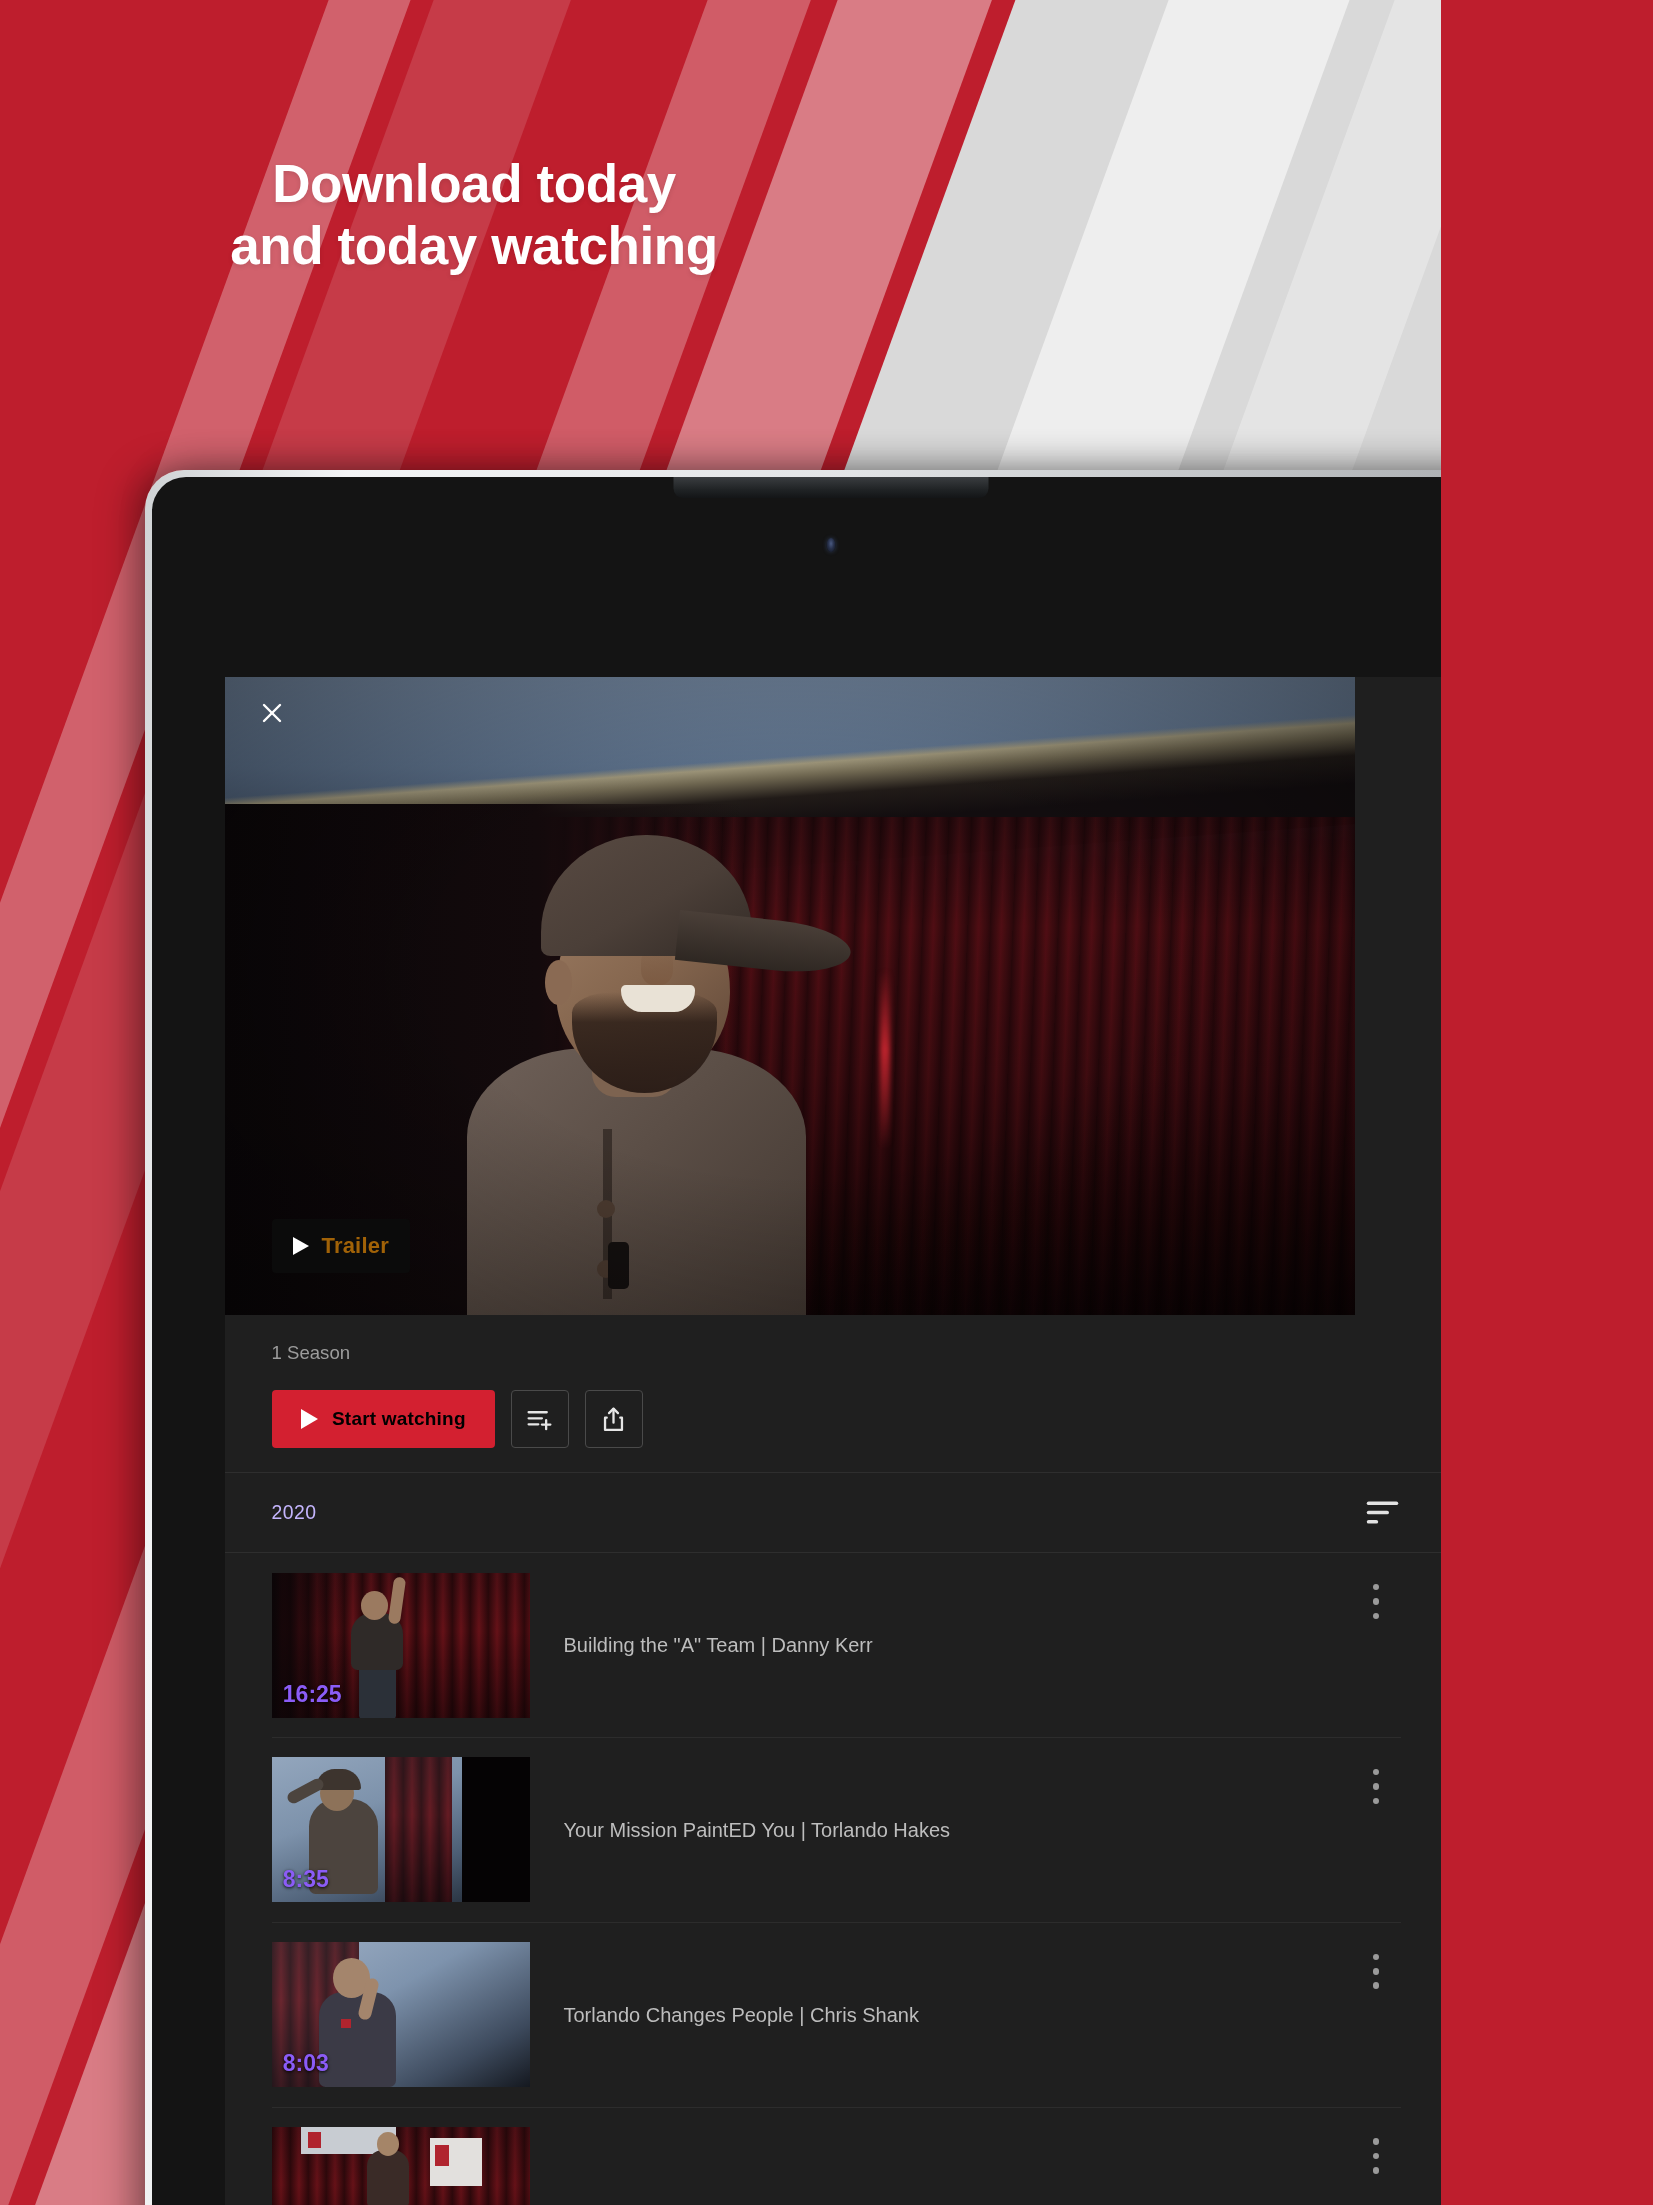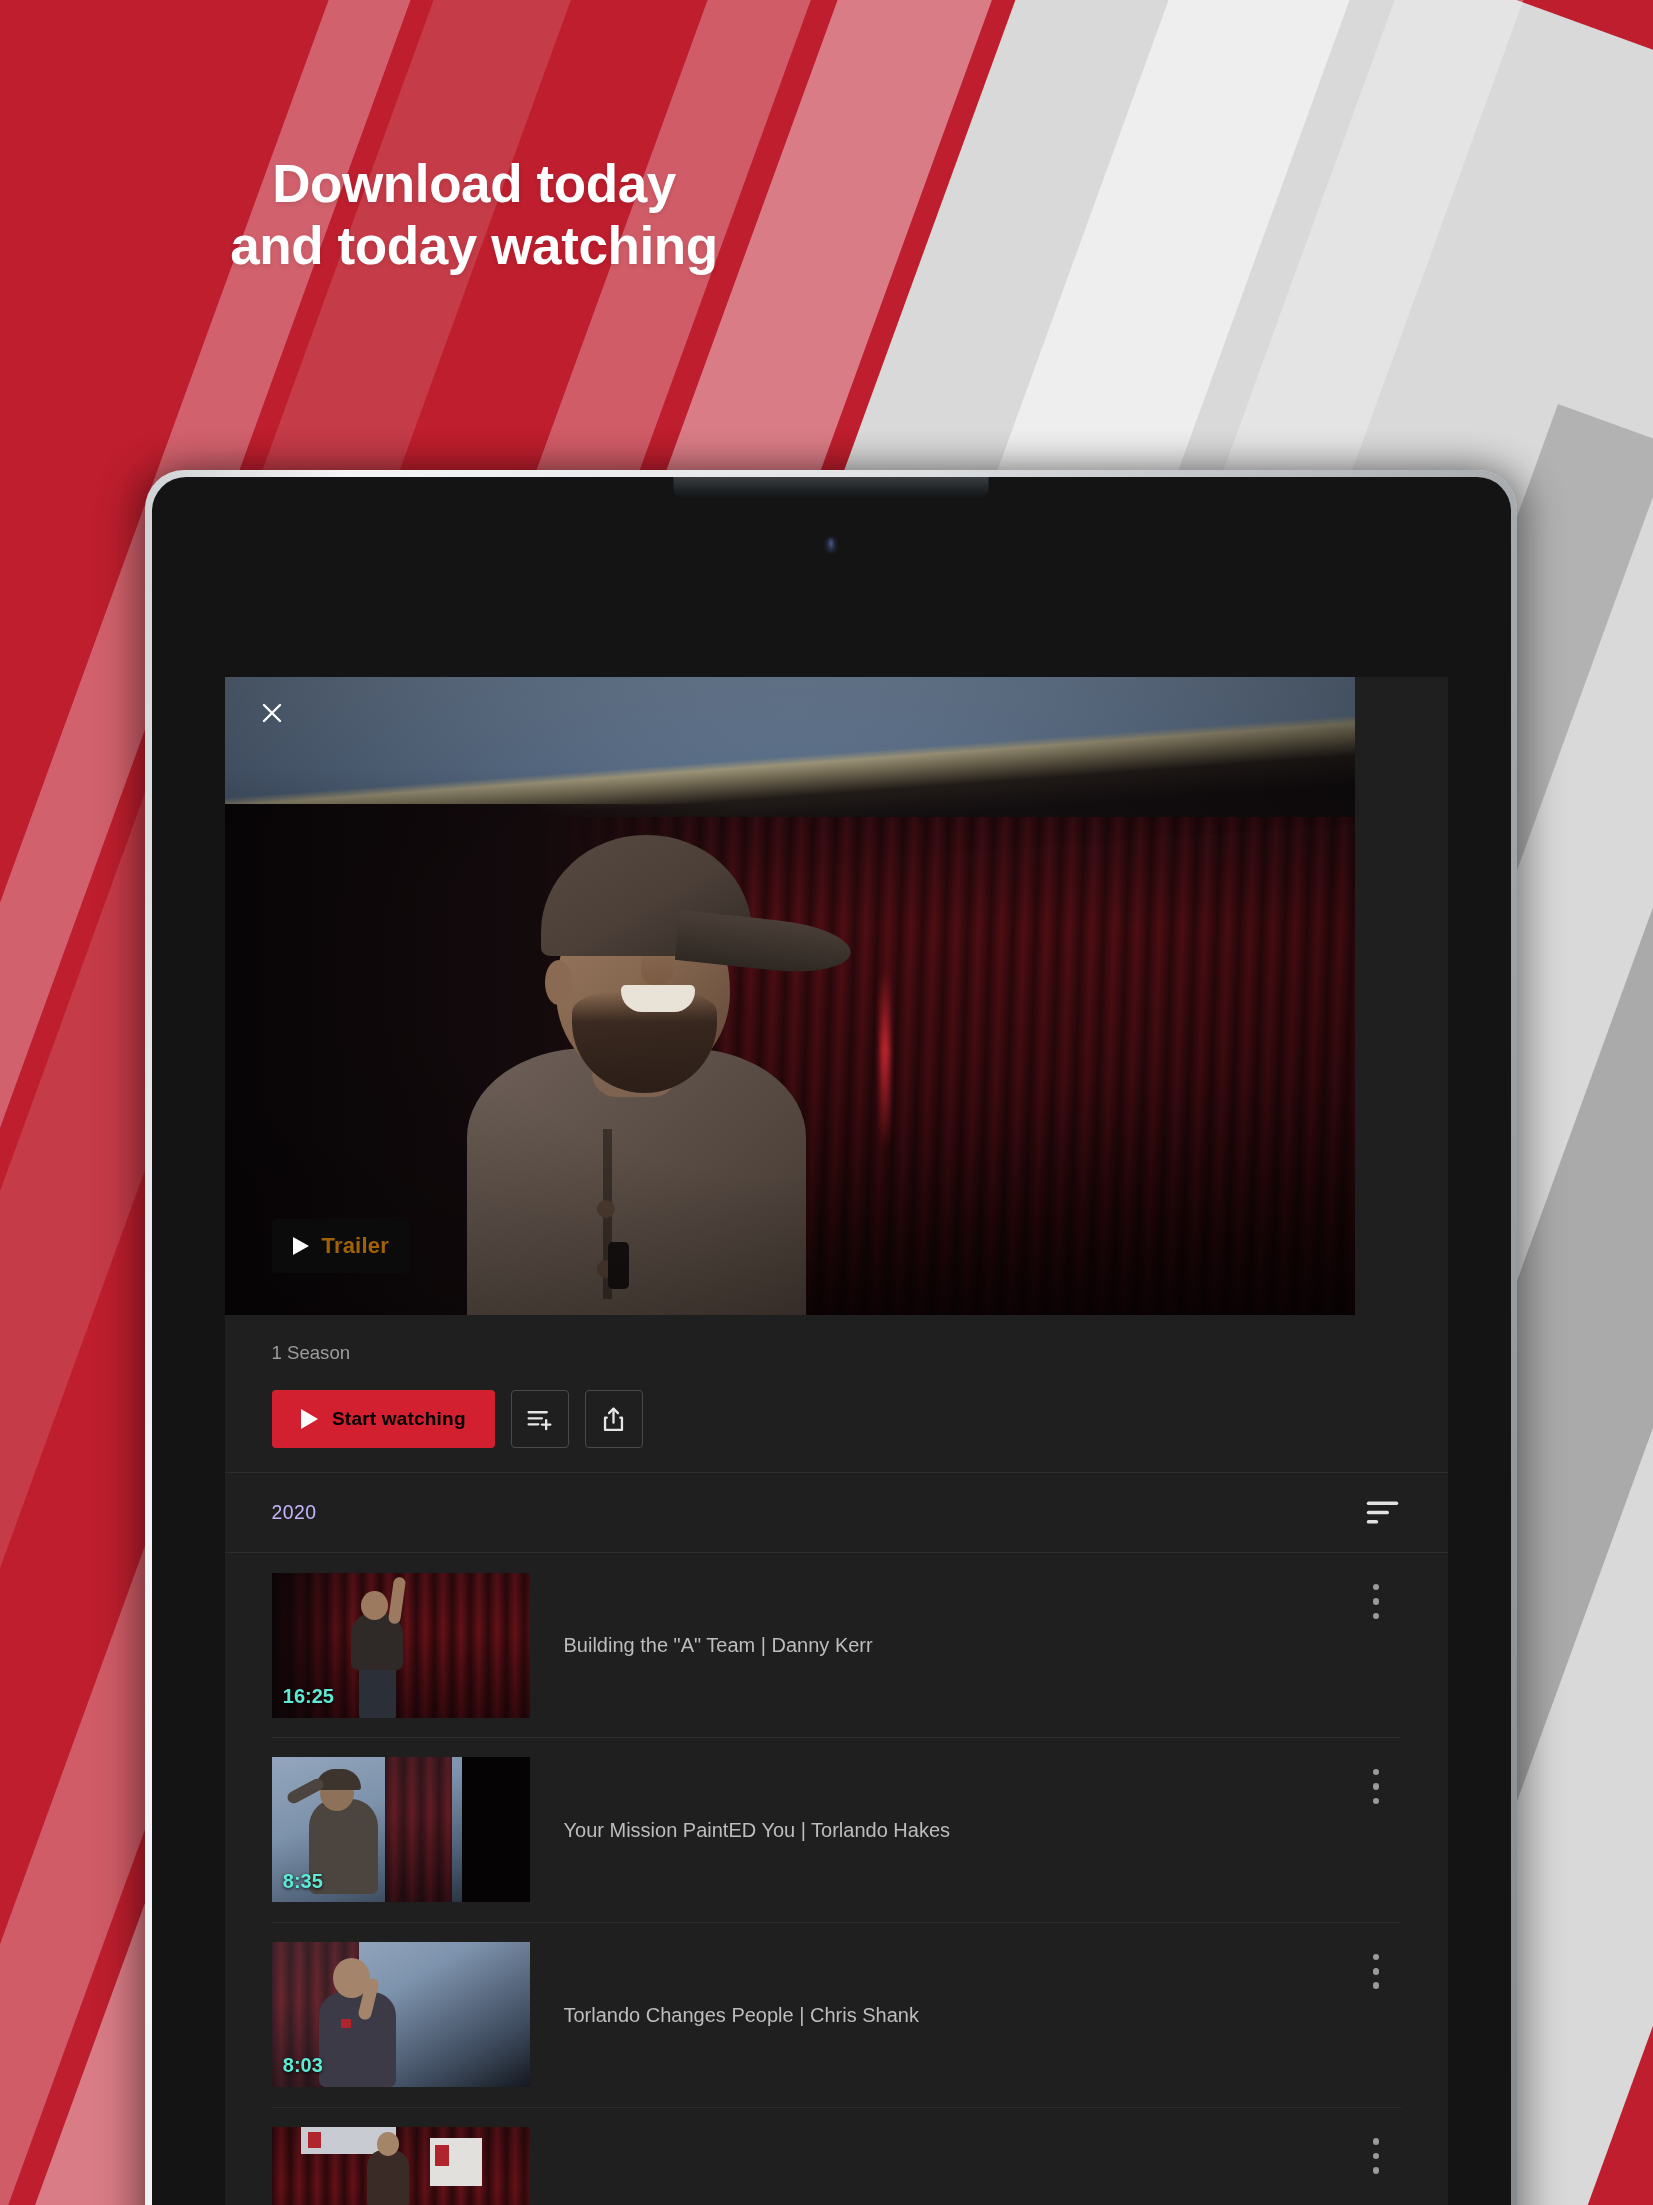--- a/index.html
+++ b/index.html
@@ -5,21 +5,21 @@
 <style>
   * { margin:0; padding:0; box-sizing:border-box; }
   html, body {
     width:1653px; height:2205px;
     overflow:hidden;
     font-family:"Liberation Sans", sans-serif;
     background:#BE1E2D;
   }
 
   
-  #promo-root { position:relative; width:1653px; height:2205px; overflow:hidden; }
+  #promo-root { position:relative; width:1441px; height:2205px; overflow:hidden; }
 
   .bg-base {
     position:absolute; inset:0;
     background:#BE1E2D;
   }
   
   .bg-white-wedge {
     position:absolute;
     top:-161px; left:1074px;
     width:1292px; height:2664px;
@@ -265,21 +265,21 @@
   .ep-row:last-child { border-bottom:none; }
   .ep-thumb {
     position:relative;
     width:258px; height:145px;
     flex:0 0 258px;
     overflow:hidden;
     background:#120a0c;
   }
   .ep-dur {
     position:absolute; left:11.3px; bottom:9.7px;
-    color:#5eead4; font-size:20px; font-weight:bold;
+    color:#8b5cf6; font-size:23px; font-weight:bold;
     text-shadow:0 0.8px 3.2px rgba(0,0,0,0.9);
     z-index:4;
   }
   .ep-title {
     flex:1;
     color:#BDBDBD;
     font-size:20px;
     padding-left:34px;
     line-height:1.3;
   }

